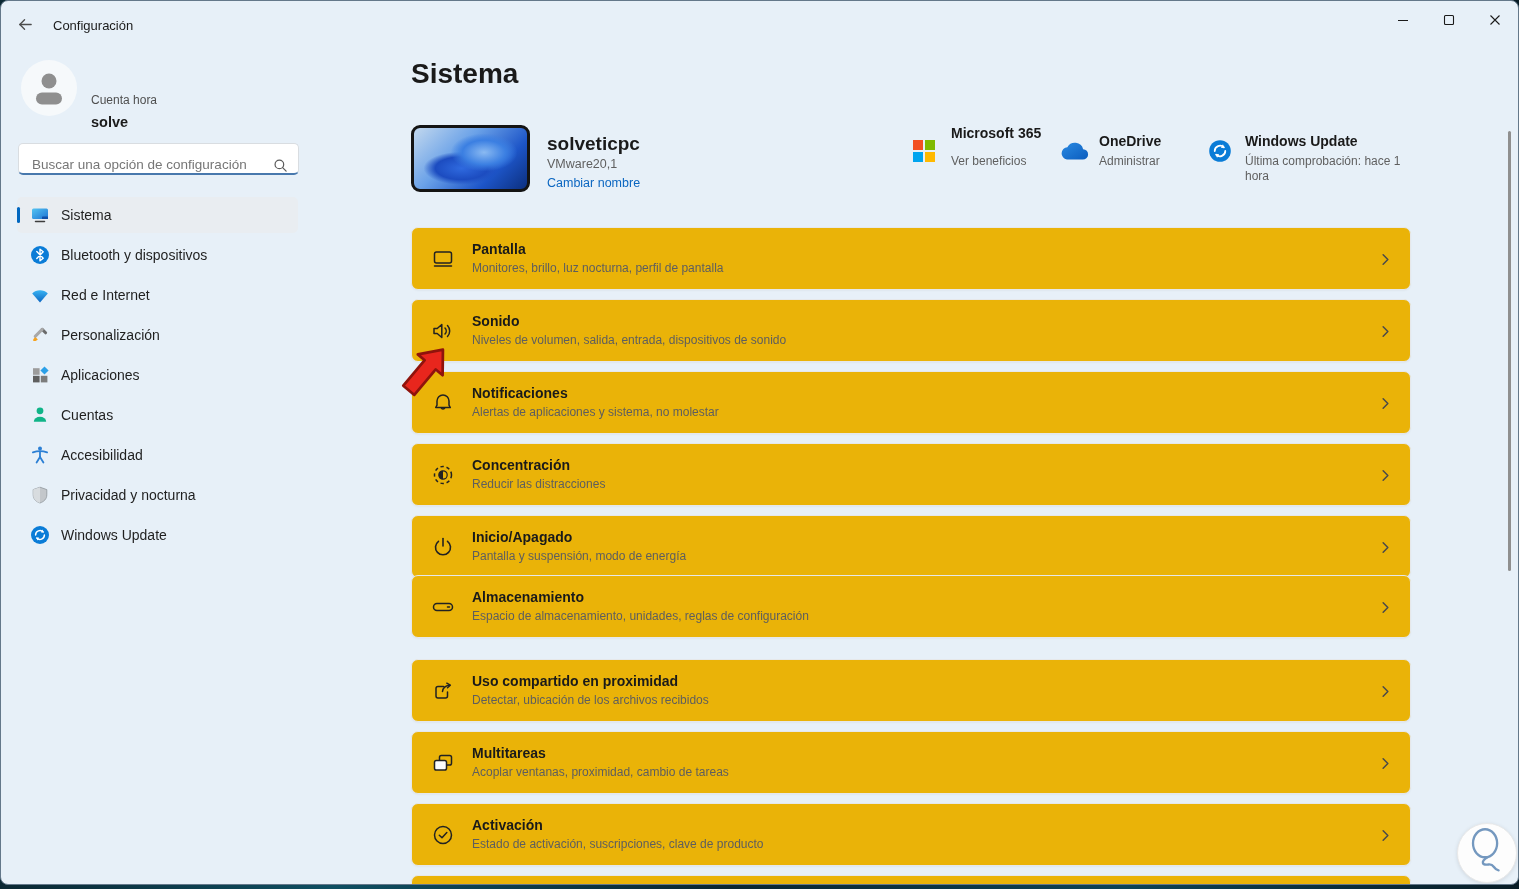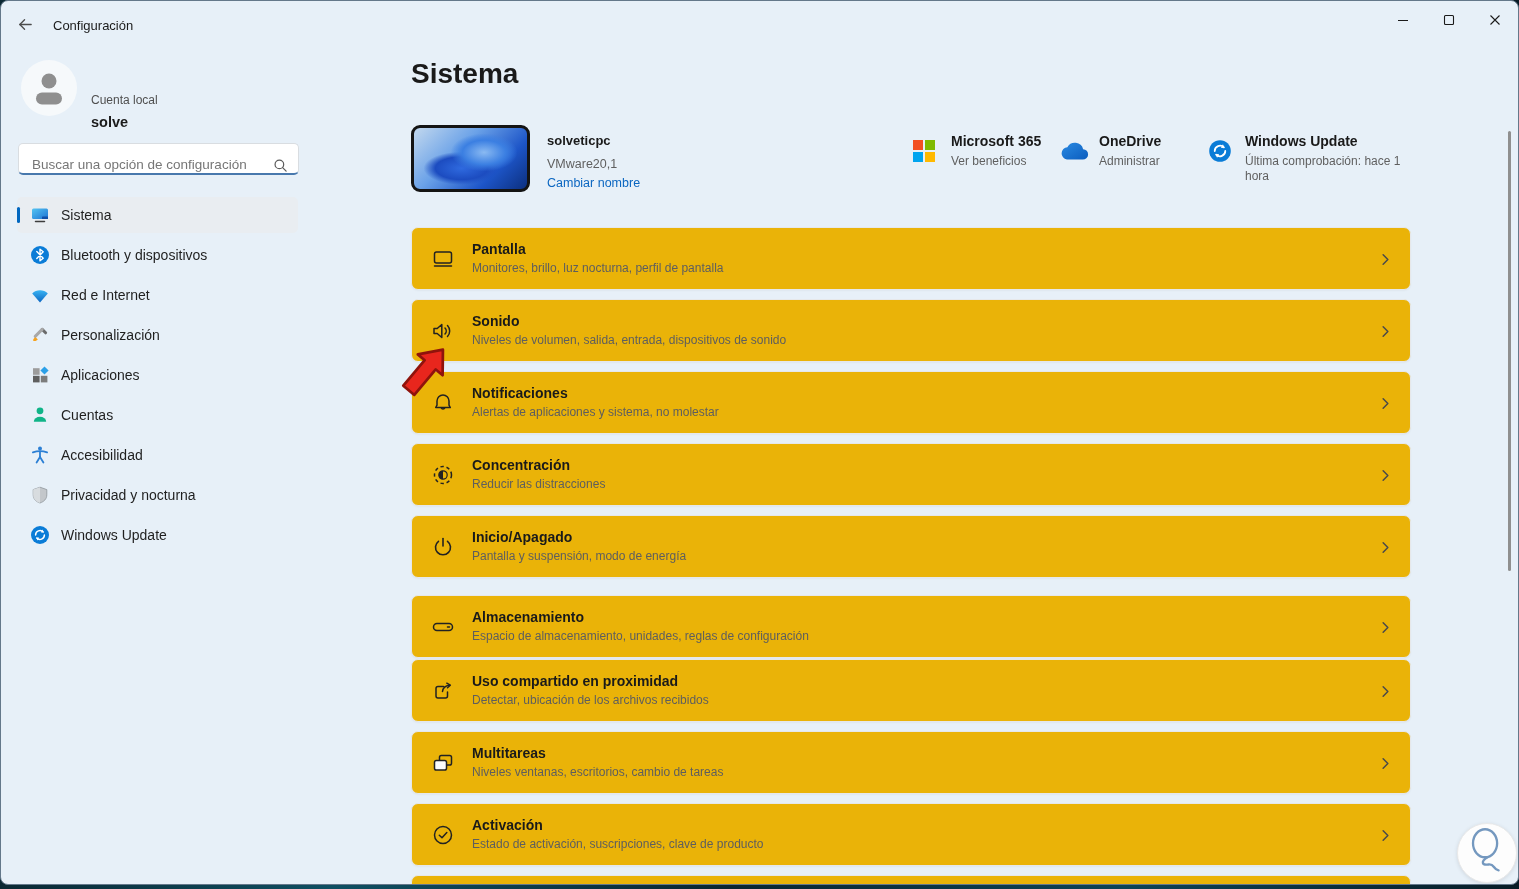--- a/index.html
+++ b/index.html
@@ -50,21 +50,21 @@
   
   .page-title{position:absolute;left:410px;top:57px;font-size:28px;font-weight:600;color:#1a1a1a;}
   .dev-thumb{
     position:absolute;left:410px;top:124px;width:113px;height:61px;
     border:3px solid #141414;border-radius:9px;
     background:
       radial-gradient(closest-side at 62% 40%,#8abaf2 0%,#3b7fe2 50%,rgba(30,80,200,0) 78%),
       radial-gradient(closest-side at 42% 66%,#2f6adf 0%,#1c4cc0 55%,rgba(20,60,170,0) 80%),
       linear-gradient(135deg,#c2d8ee 0%,#6ba2e8 38%,#1d55c8 72%,#0c2f7e 100%);
   }
-  .dev-name{position:absolute;left:546px;top:132px;font-size:13px;font-weight:bold;color:#1a1a1a;}
+  .dev-name{position:absolute;left:546px;top:132px;font-size:19px;font-weight:bold;color:#1a1a1a;}
   .dev-model{position:absolute;left:546px;top:156px;font-size:12.5px;color:#5f5f5f;}
   .dev-link{position:absolute;left:546px;top:175px;font-size:12.5px;color:#0b66c1;cursor:pointer;}
   .q-ic{position:absolute;}
   .q-title{position:absolute;font-size:14px;font-weight:bold;color:#1a1a1a;}
   .q-sub{position:absolute;font-size:12px;color:#5f5f5f;line-height:15px;}
   
   .rows{position:absolute;left:410px;top:226px;width:1000px;}
   .card{
     position:absolute;left:0;width:1000px;height:63px;box-sizing:border-box;
     background:#eab308;border:1px solid #e6e8ea;border-radius:7px;
@@ -119,21 +119,21 @@
   </div>
 
   <div class="avatar">
     <svg viewBox="0 0 56 56" width="56" height="56">
         <circle cx="28" cy="28" r="28" fill="#f6f9fb"></circle>
         <circle cx="28" cy="21" r="7.5" fill="#8f8f8f"></circle>
         <rect x="15" y="32.5" width="26" height="12" rx="6" fill="#8f8f8f"></rect>
       </svg>
   </div>
   <div class="acct-name">solve</div>
-  <div class="acct-type">Cuenta local</div>
+  <div class="acct-type">Cuenta hora</div>
 
   <div class="searchbox">
     <input type="text" placeholder="Buscar una opción de configuración" style="">
     <span class="search-ic">
         <svg viewBox="0 0 16 16" width="15" height="15" fill="none" stroke="#5a5a5a" stroke-width="1.3" stroke-linecap="round">
           <circle cx="6.8" cy="6.8" r="4.6"></circle>
           <path d="M10.3 10.3 L14 14"></path>
         </svg>
       </span>
   </div>
@@ -253,21 +253,21 @@
   <div class="dev-name">solveticpc</div>
   <div class="dev-model">VMware20,1</div>
   <div class="dev-link">Cambiar nombre</div>
 
   <span class="q-ic" style="left:912px;top:139px;"><svg viewBox="0 0 22 22" width="22" height="22">
         <rect width="10" height="10" x="0" y="0" fill="#f25022"></rect>
         <rect width="10" height="10" x="12" y="0" fill="#7fba00"></rect>
         <rect width="10" height="10" x="0" y="12" fill="#00a4ef"></rect>
         <rect width="10" height="10" x="12" y="12" fill="#ffb900"></rect>
       </svg></span>
-  <div class="q-title" style="left:950px;top:132px;">Microsoft 365</div>
+  <div class="q-title" style="left:950px;top:124px;">Microsoft 365</div>
   <div class="q-sub" style="left:950px;top:153px;">Ver beneficios</div>
 
   <span class="q-ic" style="left:1058px;top:141px;"><svg viewBox="0 0 32 20" width="31" height="19">
         <defs>
           <linearGradient id="gOd" x1="0" y1="0" x2="1" y2="1">
             <stop offset="0" stop-color="#2a8ae2"></stop>
             <stop offset="1" stop-color="#0b5cbe"></stop>
           </linearGradient>
         </defs>
         <path d="M8 18.5 h16.5 a5.5 5.5 0 0 0 .6-11 A9 9 0 0 0 8.5 5.4 A6.6 6.6 0 0 0 8 18.5 Z" fill="url(#gOd)"></path>
@@ -339,21 +339,21 @@
         <span class="c-ic"><svg viewBox="0 0 26 26" width="26" height="26" fill="none" stroke="#222" stroke-width="1.6" stroke-linecap="round">
             <path d="M13 4.5 V12"></path>
             <path d="M8.5 7.3 a7.5 7.5 0 1 0 9 0"></path>
           </svg></span>
         <div class="c-title">Inicio/Apagado</div>
         <div class="c-sub">Pantalla y suspensión, modo de energía</div>
         <span class="c-chev"><svg viewBox="0 0 16 16" width="15" height="15" fill="none" stroke="#4a4a4a" stroke-width="1.6" stroke-linecap="round" stroke-linejoin="round">
             <path d="M5.5 3 L10.5 8 L5.5 13"></path>
           </svg></span>
       </div>
-      <div class="card" style="top: 368px;">
+      <div class="card" style="top: 348px;">
         <span class="c-ic"><svg viewBox="0 0 26 26" width="26" height="26" fill="none" stroke="#222" stroke-width="1.5" stroke-linecap="round">
             <rect x="3.5" y="9.5" width="19" height="7" rx="3.5"></rect>
             <path d="M17.5 13 h2"></path>
           </svg></span>
         <div class="c-title">Almacenamiento</div>
         <div class="c-sub">Espacio de almacenamiento, unidades, reglas de configuración</div>
         <span class="c-chev"><svg viewBox="0 0 16 16" width="15" height="15" fill="none" stroke="#4a4a4a" stroke-width="1.6" stroke-linecap="round" stroke-linejoin="round">
             <path d="M5.5 3 L10.5 8 L5.5 13"></path>
           </svg></span>
       </div>
@@ -368,21 +368,21 @@
         <span class="c-chev"><svg viewBox="0 0 16 16" width="15" height="15" fill="none" stroke="#4a4a4a" stroke-width="1.6" stroke-linecap="round" stroke-linejoin="round">
             <path d="M5.5 3 L10.5 8 L5.5 13"></path>
           </svg></span>
       </div>
       <div class="card" style="top: 504px;">
         <span class="c-ic"><svg viewBox="0 0 26 26" width="26" height="26" fill="none" stroke="#222" stroke-width="1.5">
             <rect x="9.5" y="5.5" width="12" height="9.5" rx="1.8"></rect>
             <rect x="4.5" y="10.5" width="12" height="9.5" rx="1.8" fill="#fbfcfd"></rect>
           </svg></span>
         <div class="c-title">Multitareas</div>
-        <div class="c-sub">Niveles ventanas, escritorios, cambio de tareas</div>
+        <div class="c-sub">Acoplar ventanas, proximidad, cambio de tareas</div>
         <span class="c-chev"><svg viewBox="0 0 16 16" width="15" height="15" fill="none" stroke="#4a4a4a" stroke-width="1.6" stroke-linecap="round" stroke-linejoin="round">
             <path d="M5.5 3 L10.5 8 L5.5 13"></path>
           </svg></span>
       </div>
       <div class="card" style="top: 576px;">
         <span class="c-ic"><svg viewBox="0 0 26 26" width="26" height="26" fill="none" stroke="#222" stroke-width="1.5" stroke-linecap="round" stroke-linejoin="round">
             <circle cx="13" cy="13" r="8.5"></circle>
             <path d="M9.3 13.2 L12 15.8 L16.8 10.6"></path>
           </svg></span>
         <div class="c-title">Activación</div>

